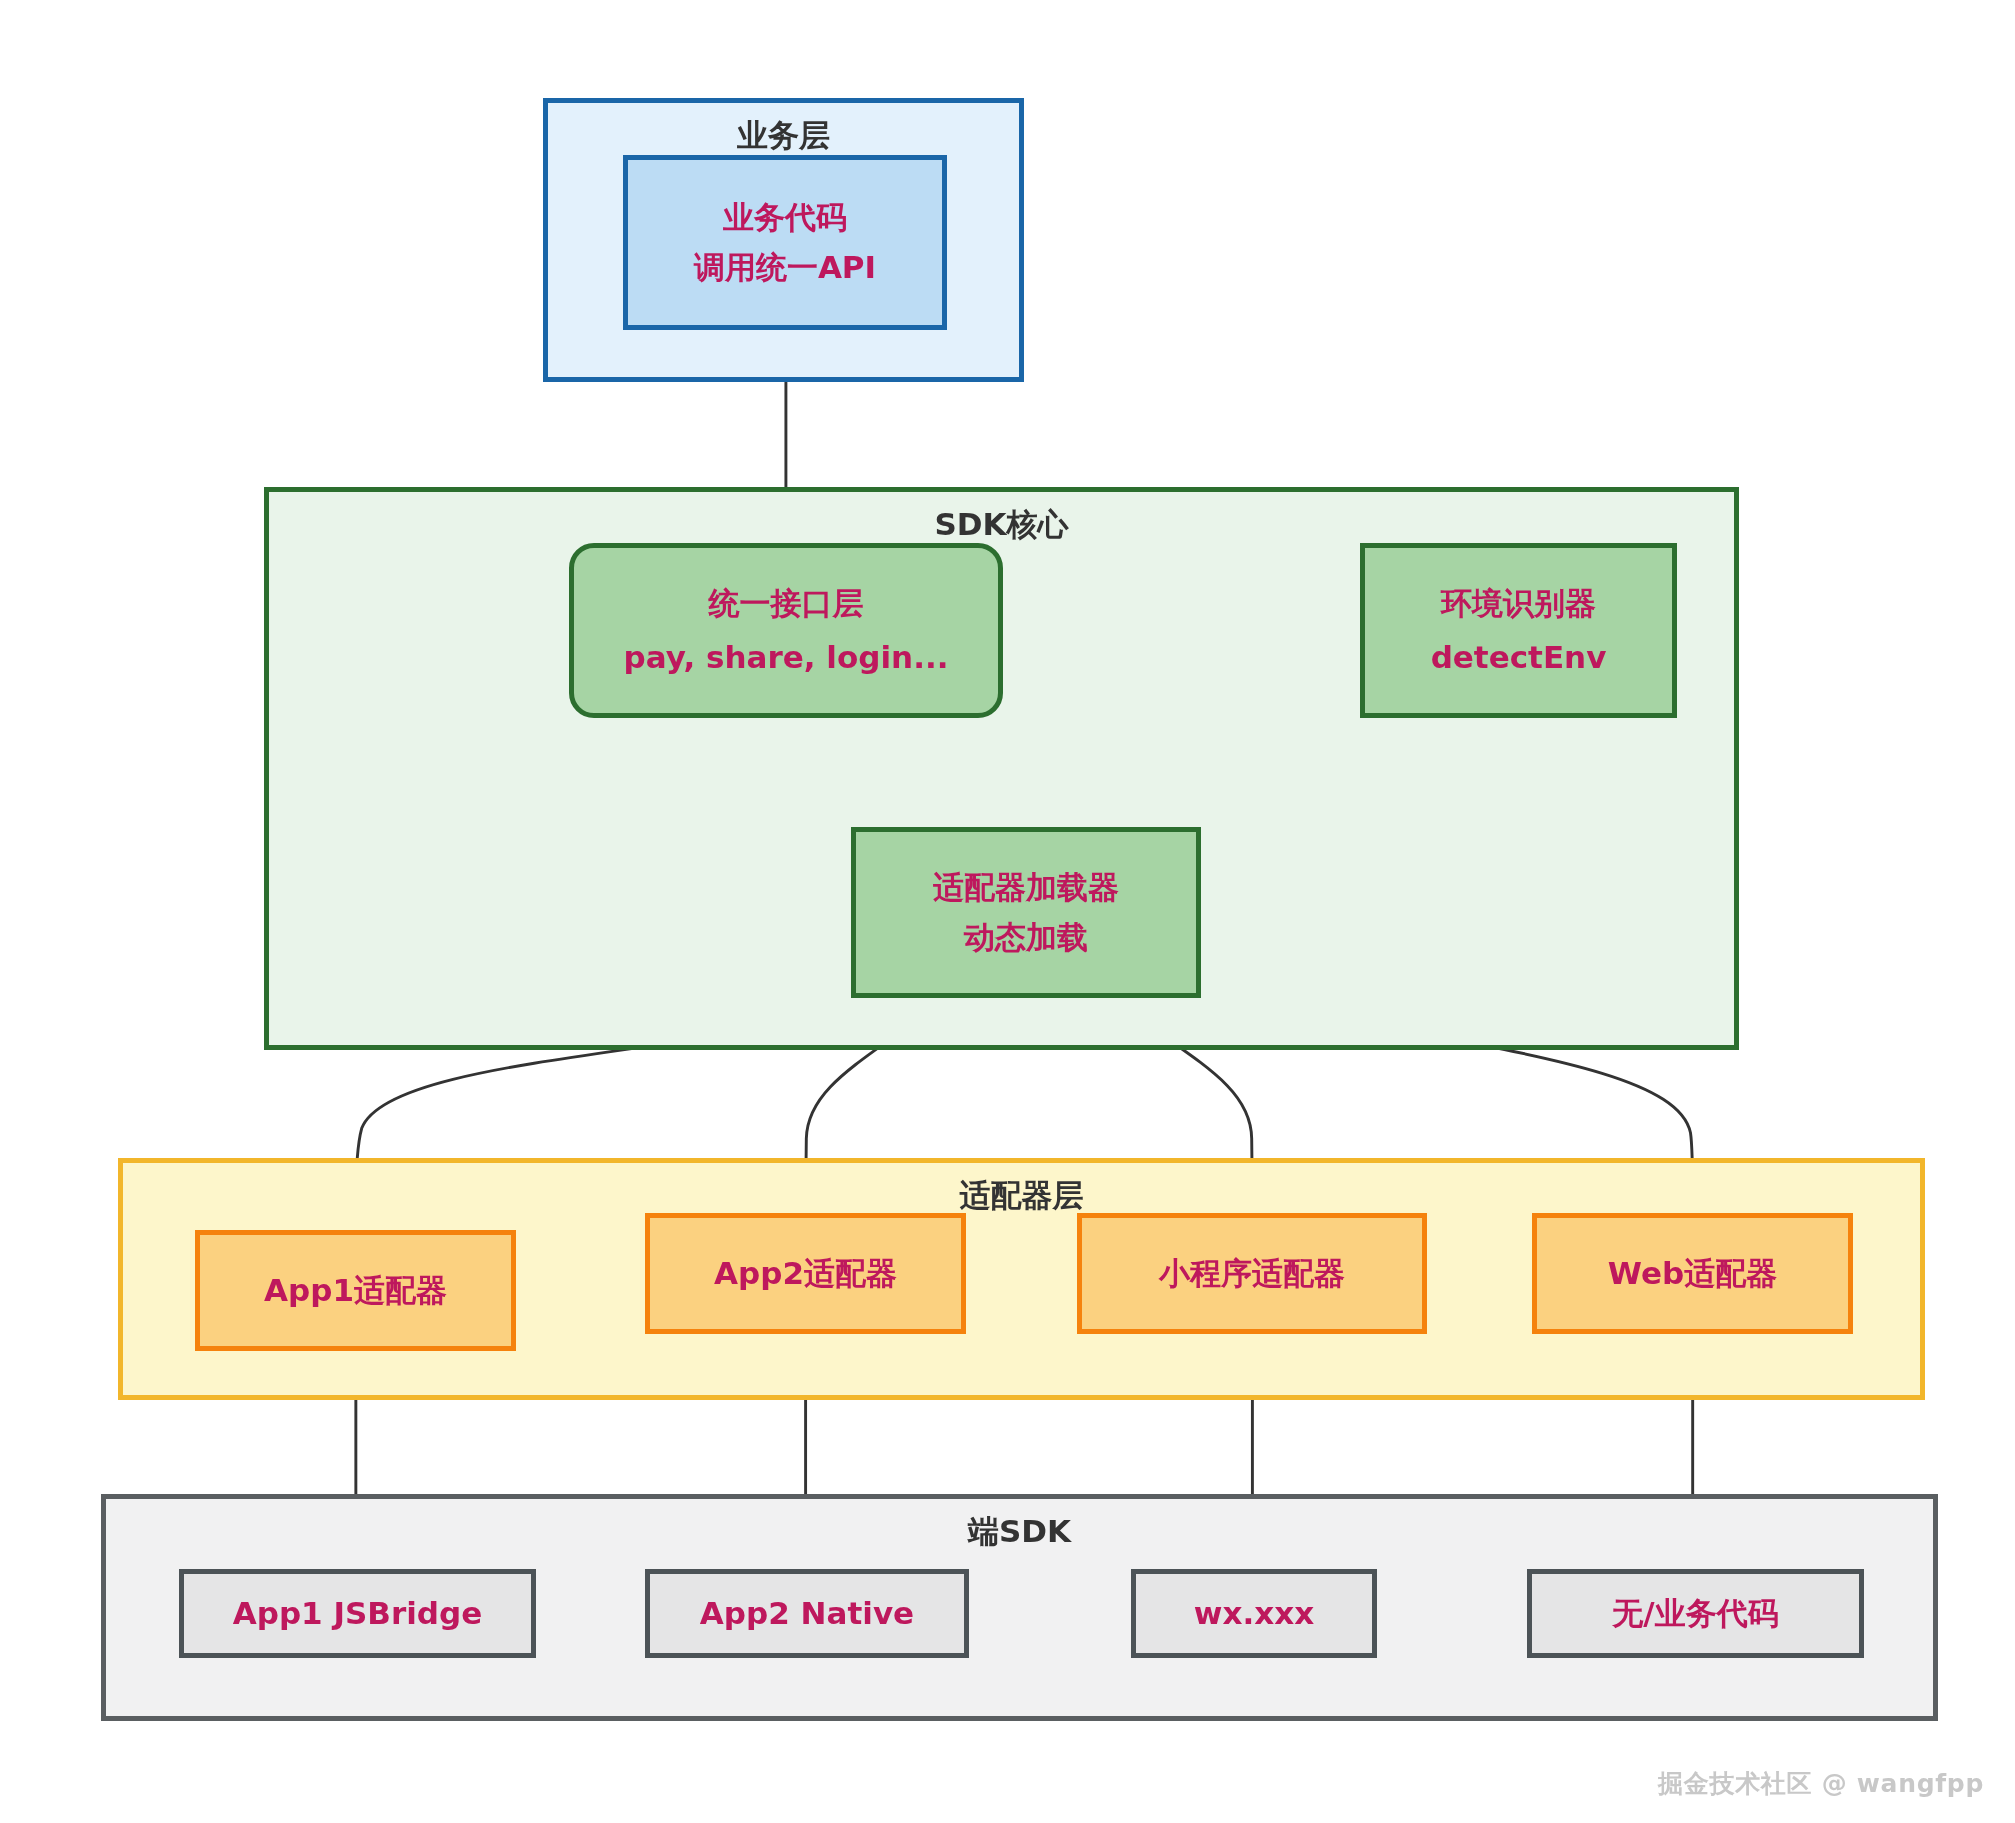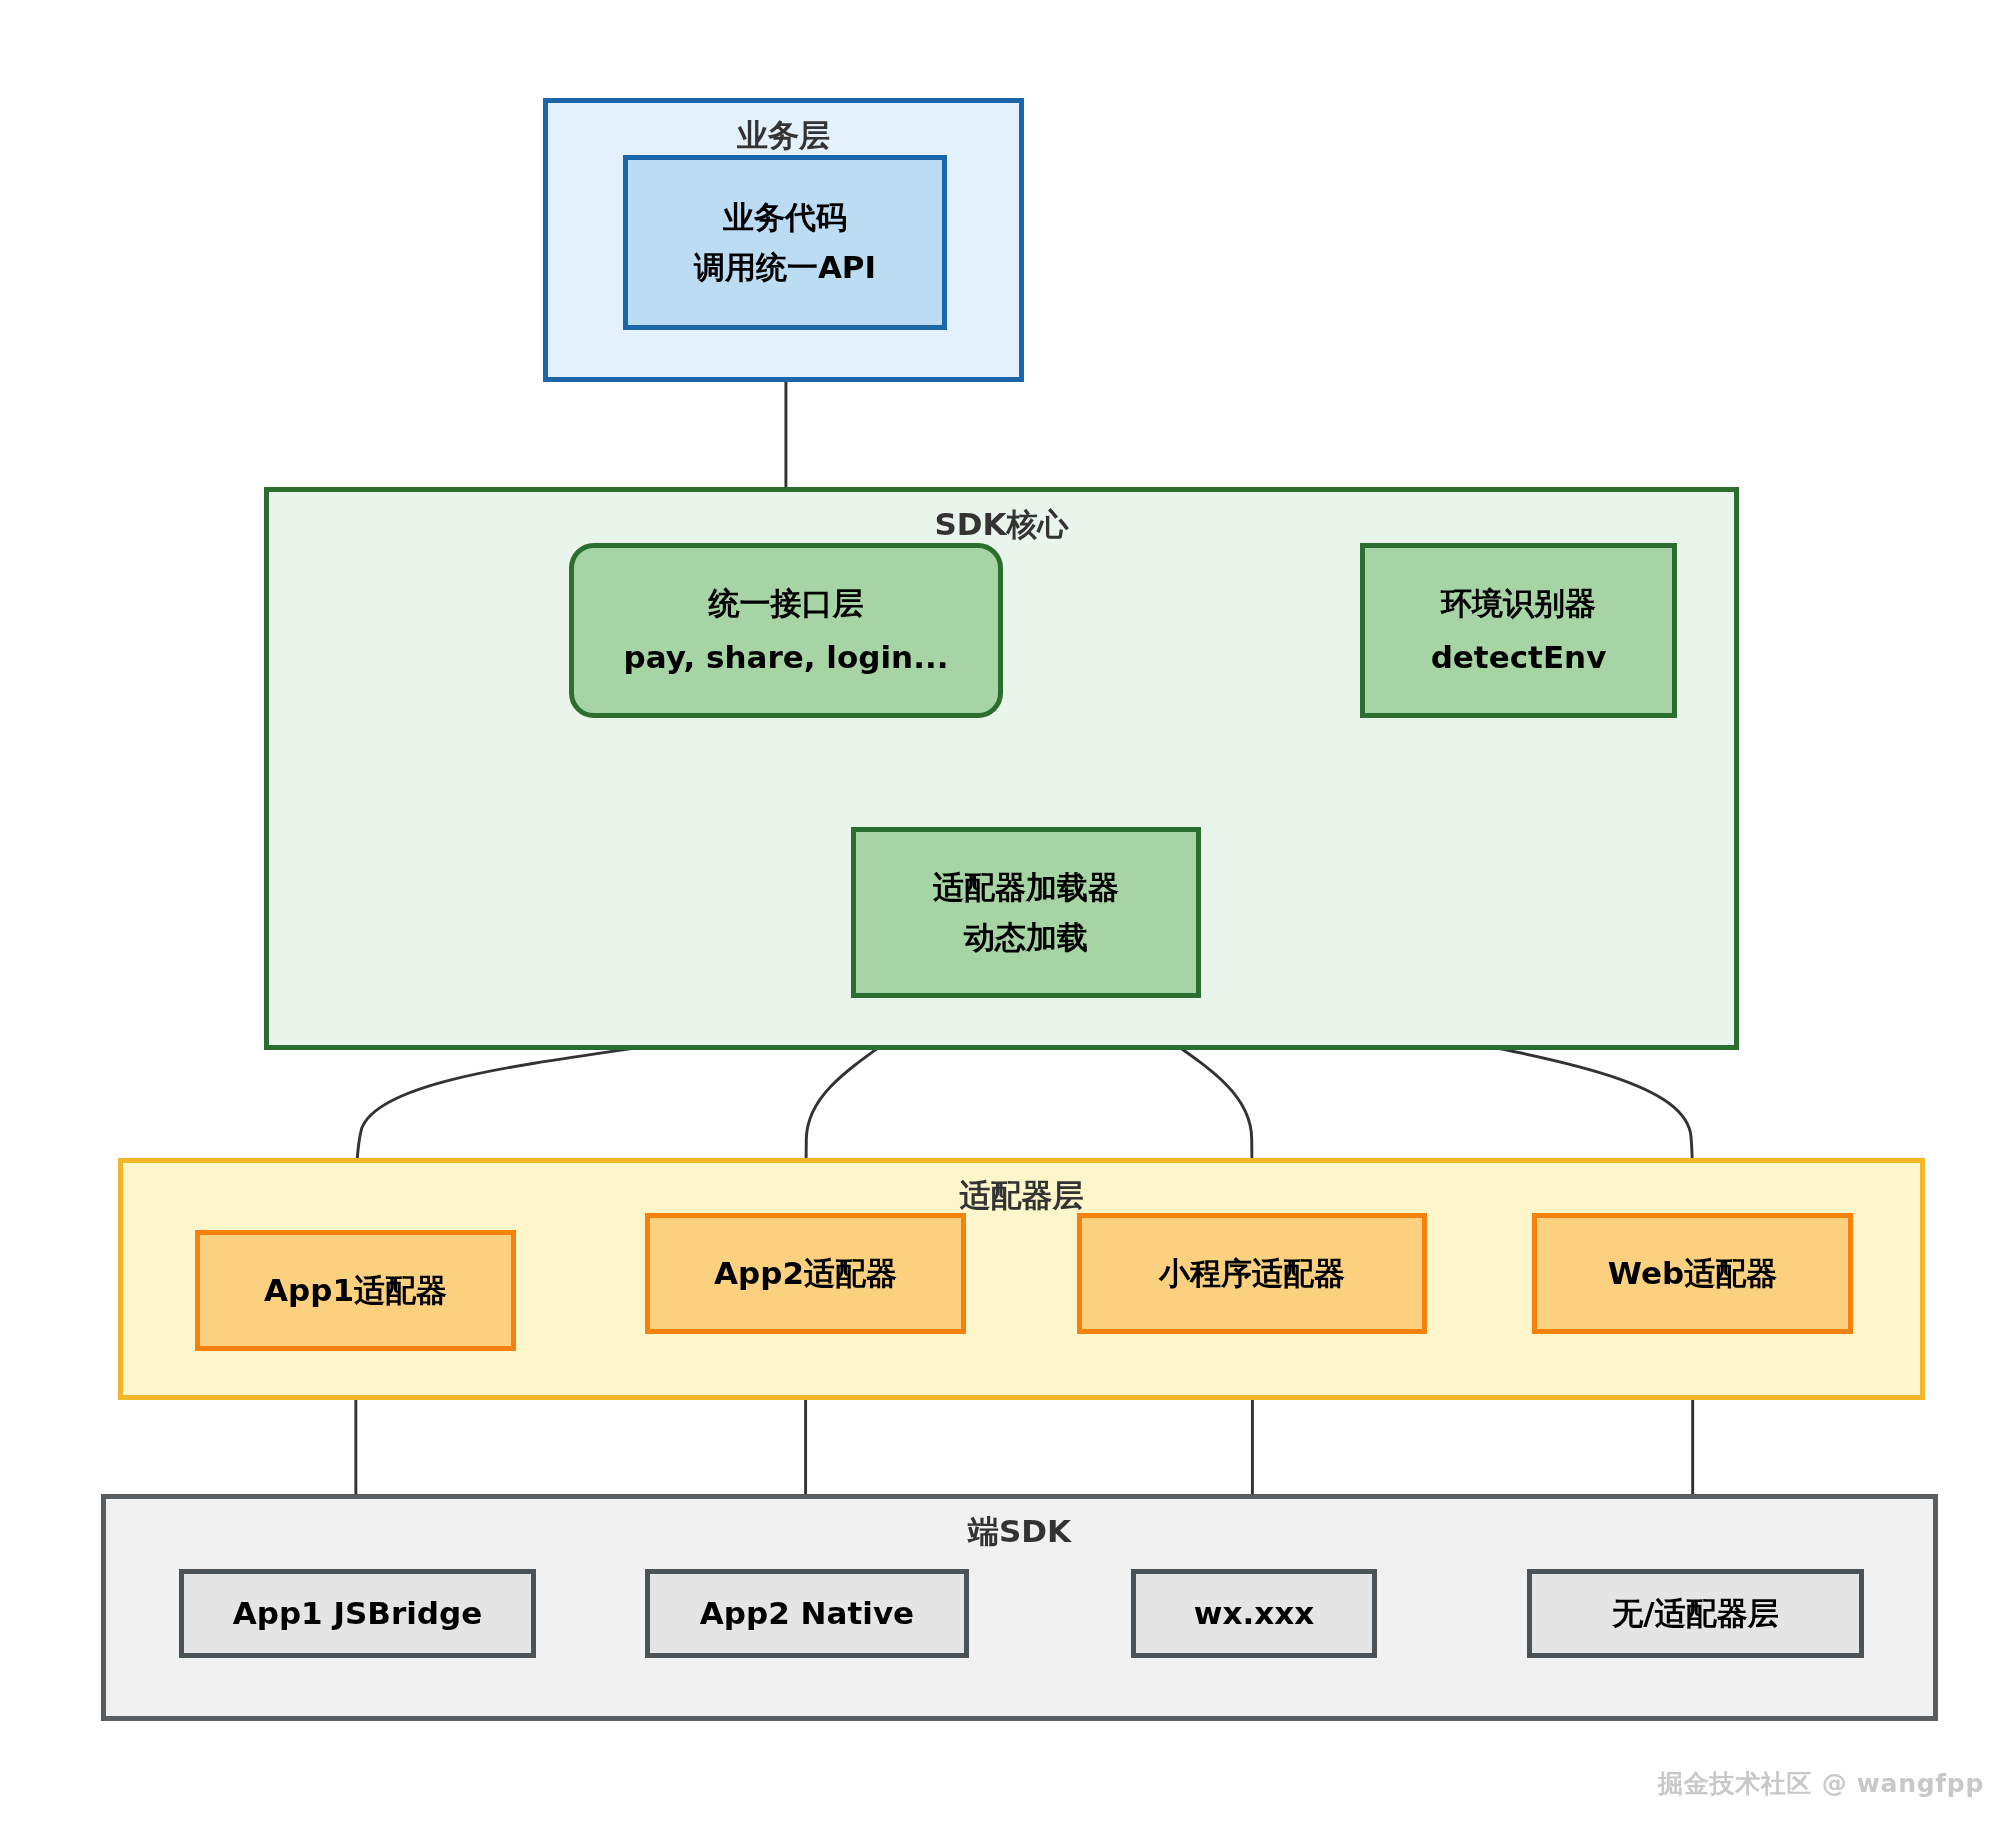--- a/index.html
+++ b/index.html
@@ -15,21 +15,21 @@
 
   .layer{position:absolute;box-sizing:border-box;}
   .layer-label{
     position:absolute;left:0;top:11.7px;width:100%;
     text-align:center;font-size:31px;font-weight:700;color:#333;
   }
   .node{
     position:absolute;box-sizing:border-box;
     display:flex;flex-direction:column;align-items:center;justify-content:center;
     gap:16px;text-align:center;
-    font-size:31px;font-weight:700;color:#000000;line-height:1.2;
+    font-size:31px;font-weight:700;color:#be185d;line-height:1.2;
   }
 
   
   .layer.business{left:543px;top:98px;width:481px;height:284px;background:#e3f1fc;border:5.1px solid #1a66a8;}
   .node.business-code{left:623px;top:155px;width:324px;height:175px;background:#bcdcf4;border:5.1px solid #1a66a8;gap:13px;}
 
   
   .layer.sdk-core{left:264px;top:487px;width:1475px;height:563px;background:#e9f4ea;border:5.1px solid #2c6e2f;}
   .node.green{background:#a6d4a4;border:5.1px solid #2c6e2f;}
   .node.unified-api{left:569px;top:543px;width:434px;height:175px;border-radius:25px;}
@@ -129,19 +129,19 @@
   <div class="node gray client-app1">
     <span>App1 JSBridge</span>
   </div>
   <div class="node gray client-app2">
     <span>App2 Native</span>
   </div>
   <div class="node gray client-wx">
     <span>wx.xxx</span>
   </div>
   <div class="node gray client-none">
-    <span>无/适配器层</span>
+    <span>无/业务代码</span>
   </div>
 
   <div class="watermark">掘金技术社区 @ wangfpp</div>
 
 </div>
 
 
 </body></html>

